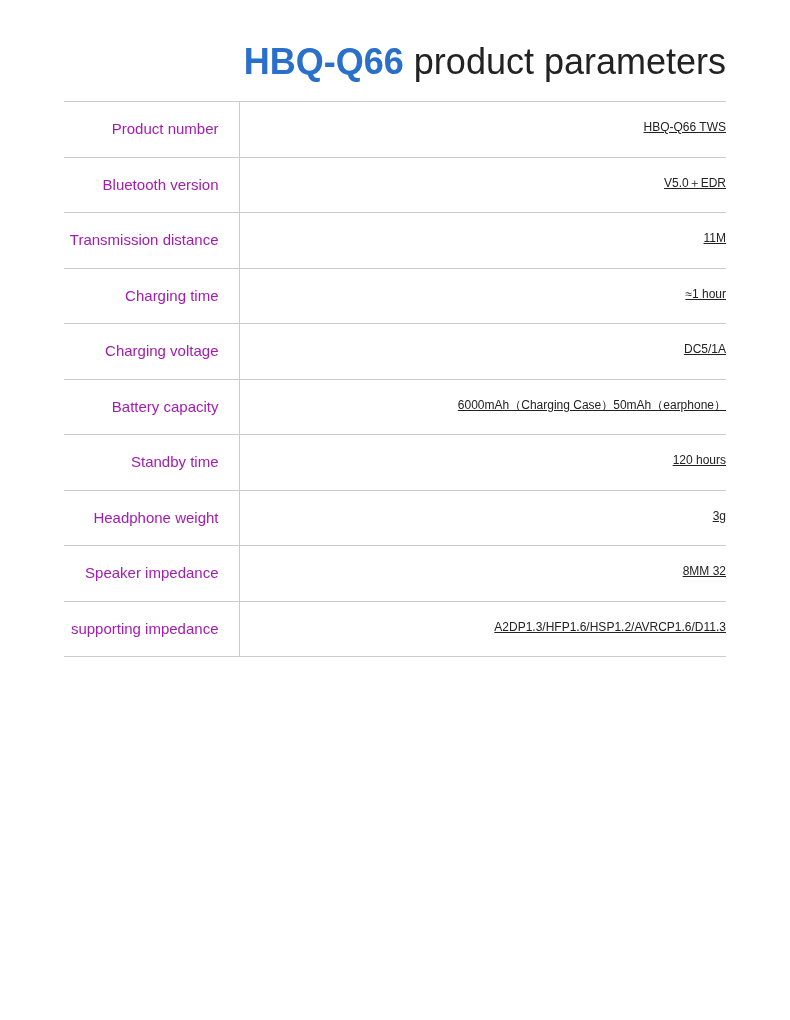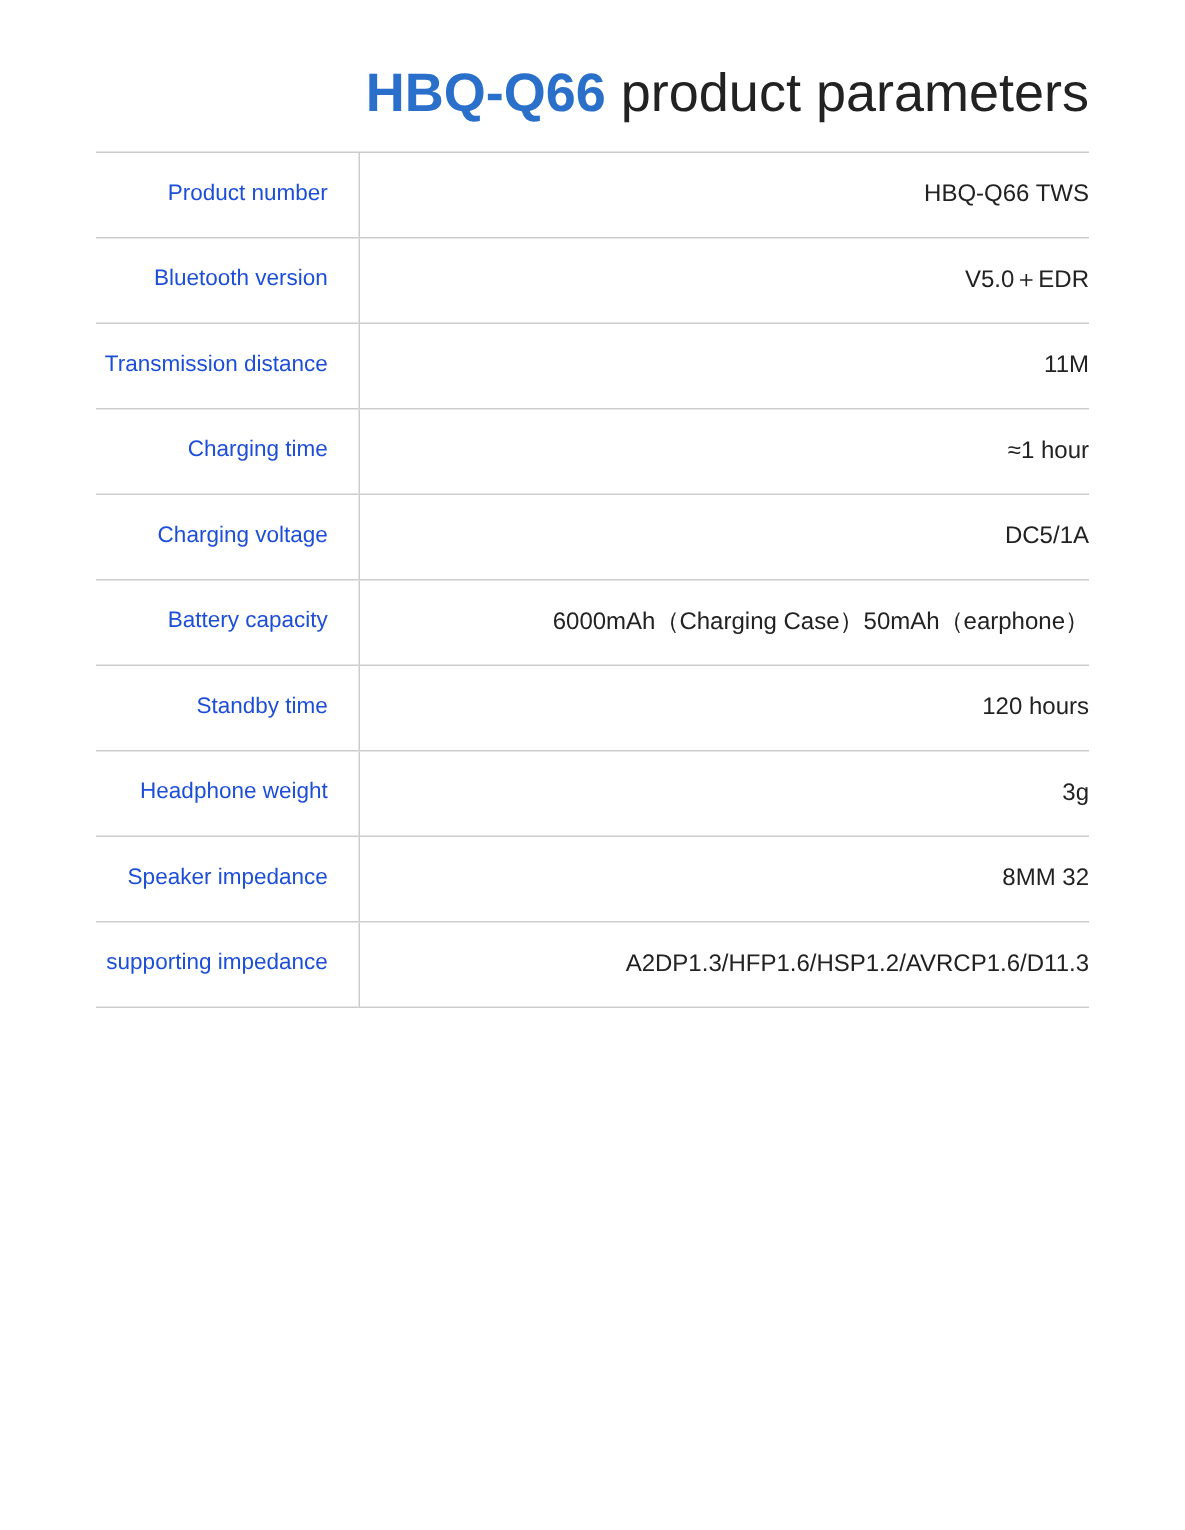--- a/index.html
+++ b/index.html
@@ -50,29 +50,30 @@
       vertical-align: top;
       font-size: 15px;
       line-height: 1.5;
       color: #333333;
     }
 
     .params-table td.label-col {
       width: 175px;
       min-width: 175px;
       padding-right: 20px;
-      color: #1d4ed8;
+      color: #a21caf;
       font-size: 15px;
       border-right: 1.5px solid #cccccc;
     }
 
     .params-table td.value-col {
       padding-left: 28px;
       color: #222222;
-      font-size: 16px;
+      font-size: 12px;
+      text-decoration: underline;
     }
   </style>
 </head>
 <body>
 
 <h1 class="page-title">
   <span class="product-name">HBQ-Q66</span><span> product parameters</span>
 </h1>
 
 <hr class="divider-top">

